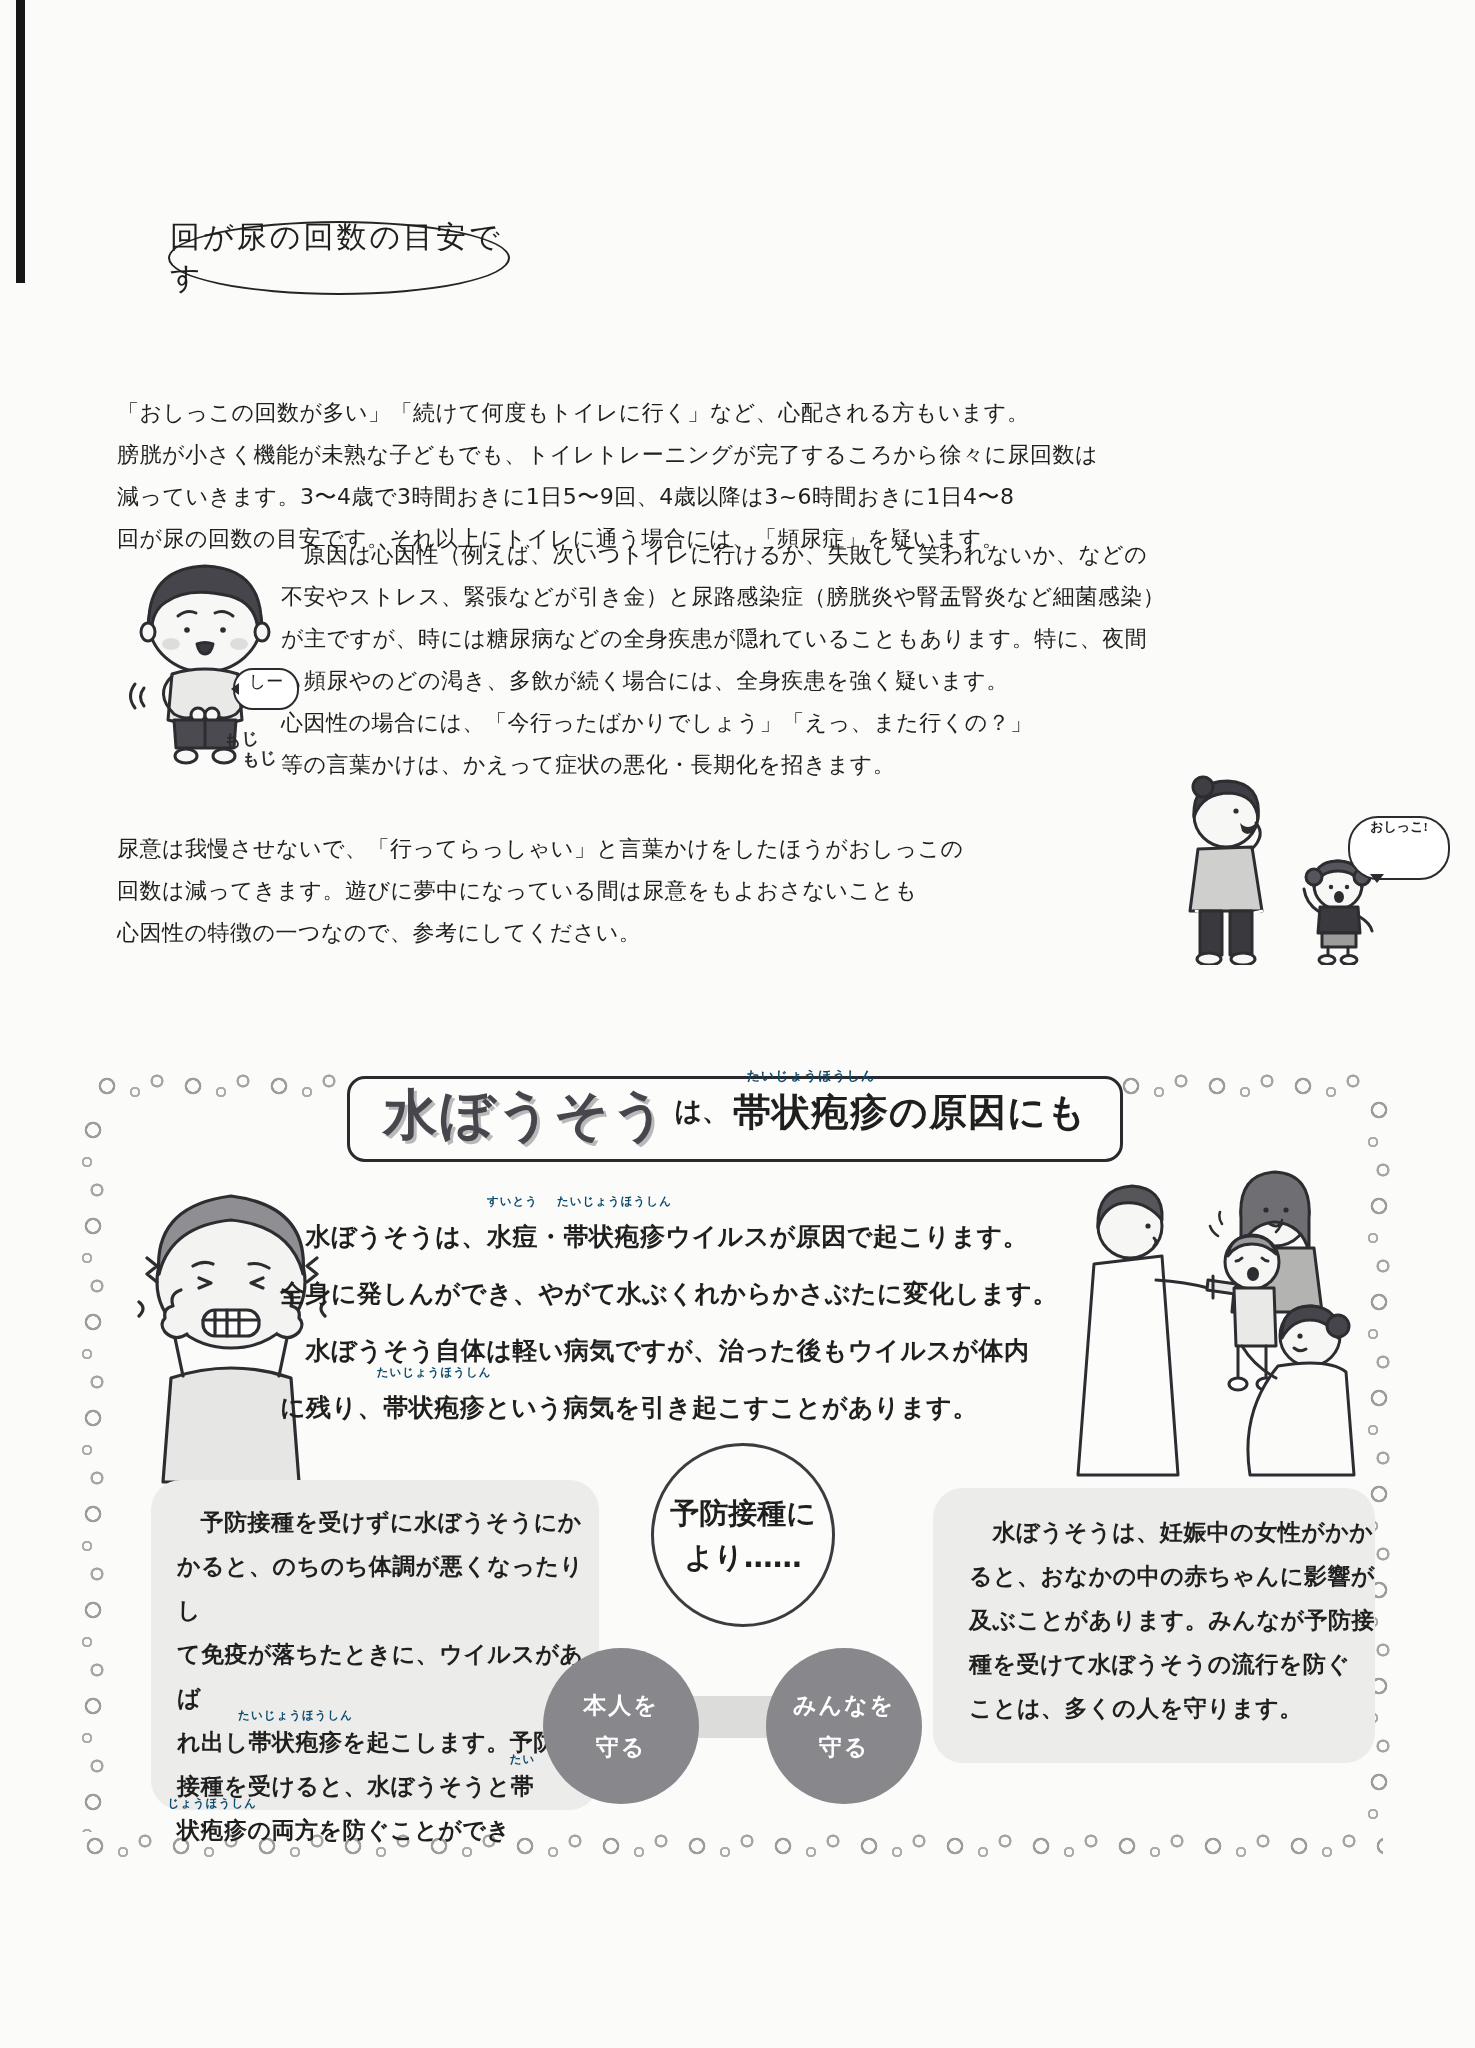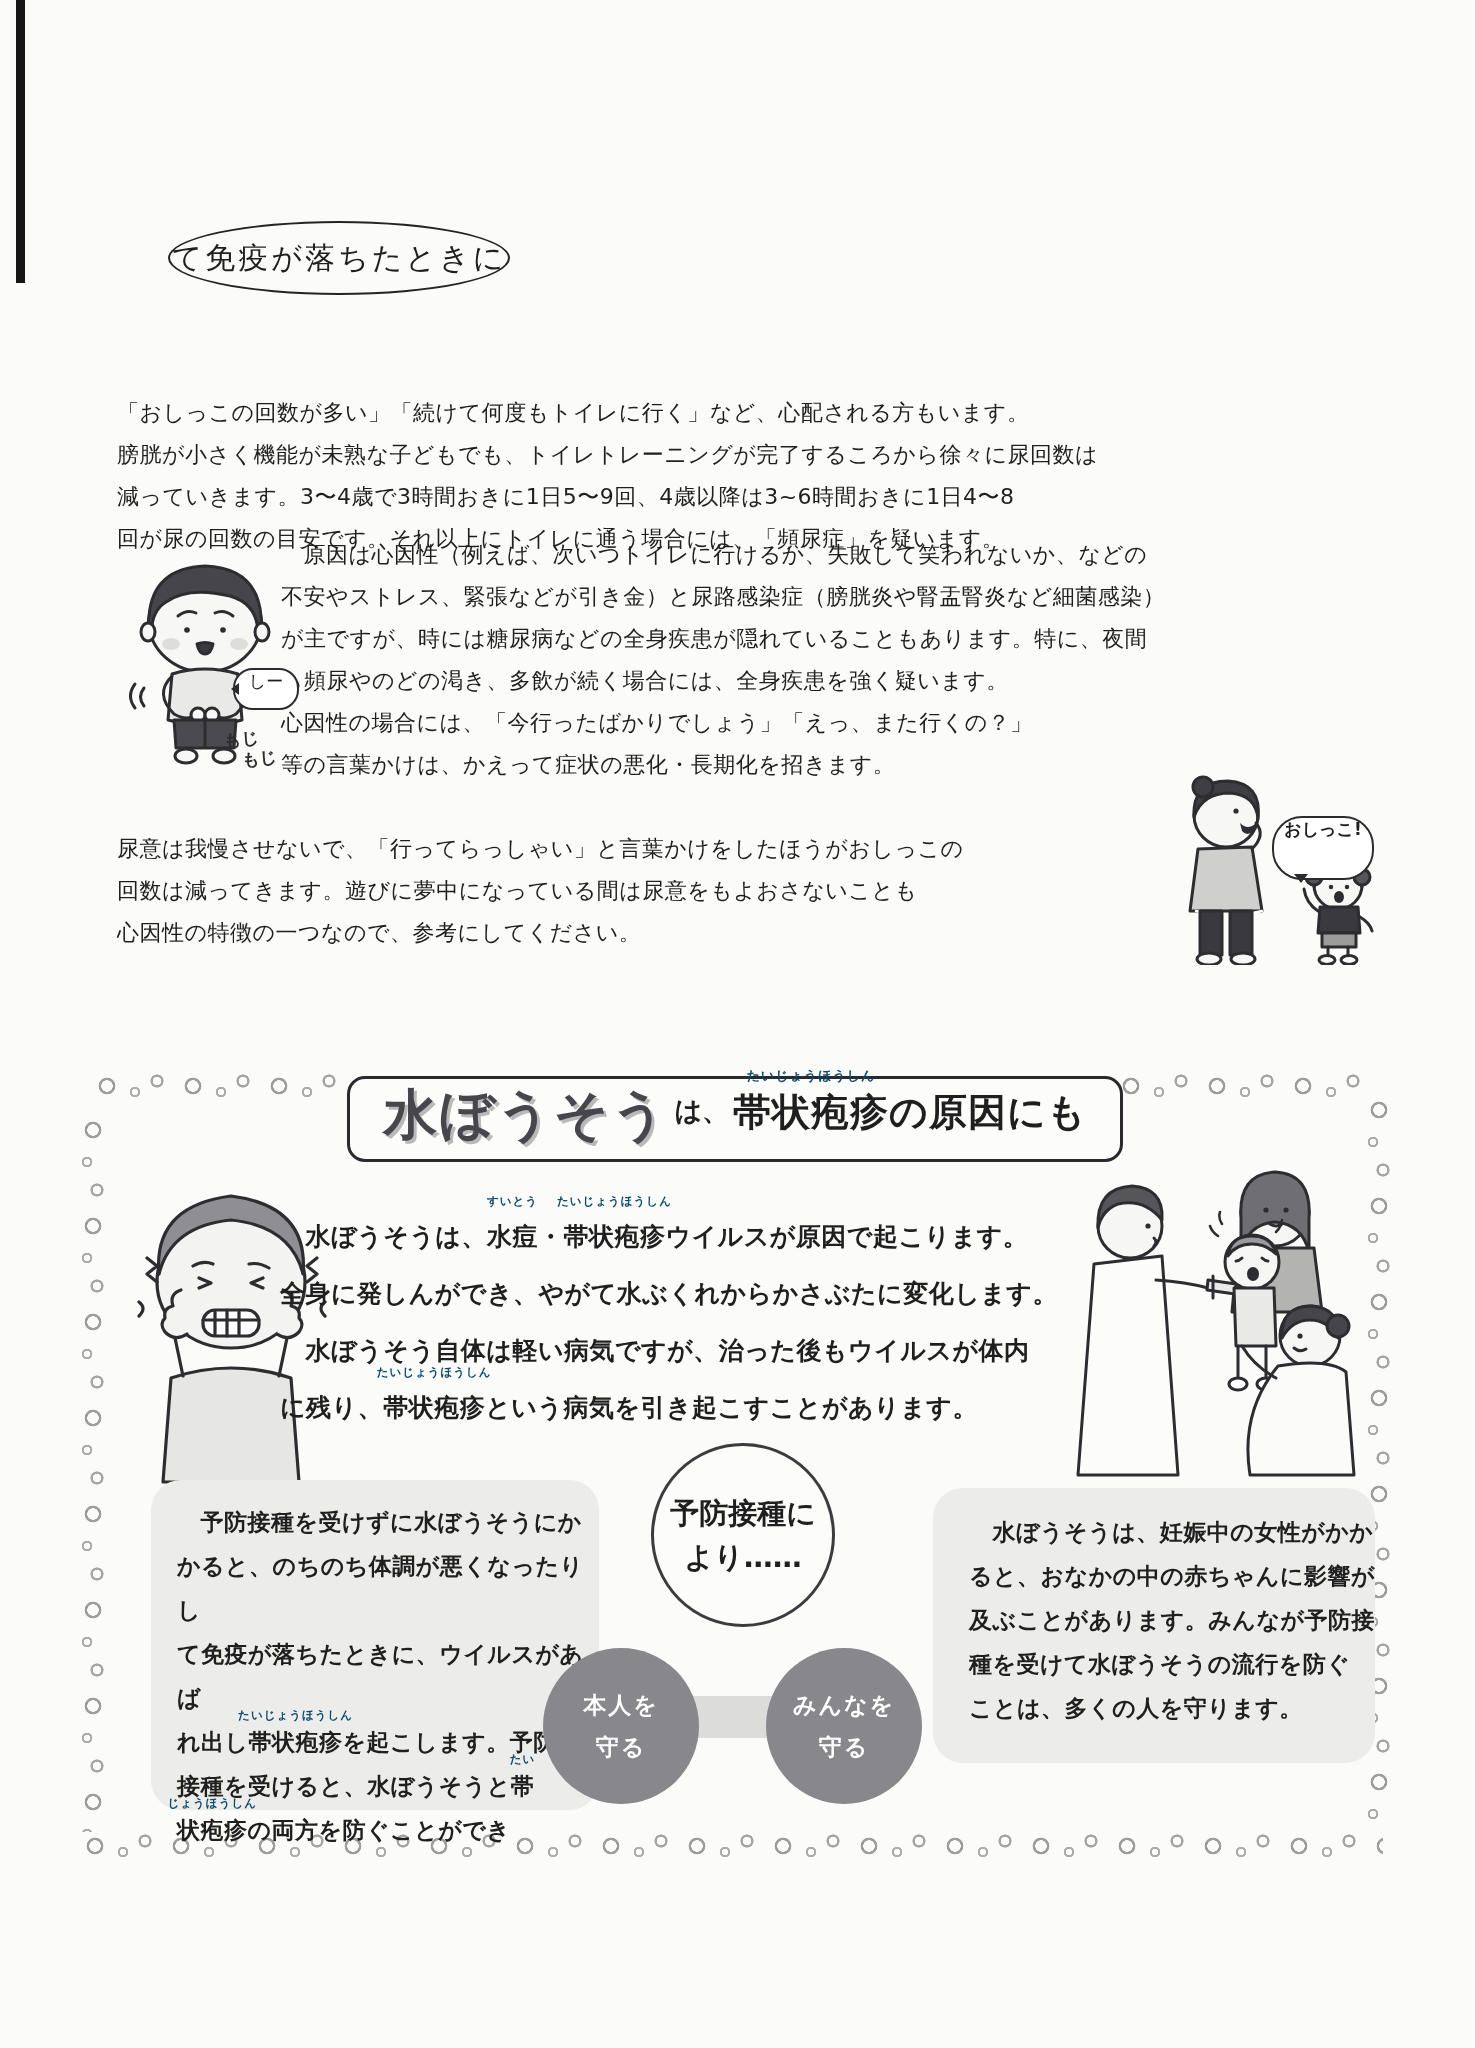--- a/index.html
+++ b/index.html
@@ -33,21 +33,21 @@
   
   .bubble{
     border:2.5px solid #2c2c30;background:#fff;border-radius:20px;
     display:flex;justify-content:center;
   }
   .bubble-shh{left:233px;top:668px;width:62px;height:38px;font-size:17px;}
   .bubble-shh:after{
     content:"";position:absolute;left:-10px;top:13px;
     border:6px solid transparent;border-right:8px solid #2c2c30;
   }
-  .bubble-oshikko{left:1272px;top:816px;width:98px;height:60px;border-radius:30px;font-size:17px;font-weight:600;}
+  .bubble-oshikko{left:1348px;top:816px;width:98px;height:60px;border-radius:30px;font-size:13px;font-weight:600;font-family:Liberation Serif, serif;}
   .bubble-oshikko:after{
     content:"";position:absolute;left:20px;bottom:-12px;
     border:7px solid transparent;border-top:9px solid #2c2c30;
   }
   .mojimoji{
     left:225px;top:728px;font-size:17px;line-height:21px;white-space:pre-line;
     transform:rotate(-6deg);text-indent:-16px;padding-left:16px;font-weight:600;color:#2c2c30;
   }
   
   .cp-box{left:75px;top:1060px;width:1325px;height:815px;}
@@ -107,21 +107,21 @@
   svg{display:block;}
 </style>
 </head>
 <body>
 
 <div id="page">
 
   <div class="abs scan-line"></div>
 
   <div class="abs heading-oval">
-    <span>て免疫が落ちたときに</span>
+    <span>回が尿の回数の目安です</span>
   </div>
 
   <div class="abs para preline p1">「おしっこの回数が多い」「続けて何度もトイレに行く」など、心配される方もいます。
 膀胱が小さく機能が未熟な子どもでも、トイレトレーニングが完了するころから徐々に尿回数は
 減っていきます。3〜4歳で3時間おきに1日5〜9回、4歳以降は3~6時間おきに1日4〜8
 回が尿の回数の目安です。それ以上にトイレに通う場合には、「頻尿症」を疑います。</div>
   <div class="abs para preline p2">　原因は心因性（例えば、次いつトイレに行けるか、失敗して笑われないか、などの
 不安やストレス、緊張などが引き金）と尿路感染症（膀胱炎や腎盂腎炎など細菌感染）
 が主ですが、時には糖尿病などの全身疾患が隠れていることもあります。特に、夜間
 も頻尿やのどの渇き、多飲が続く場合には、全身疾患を強く疑います。

